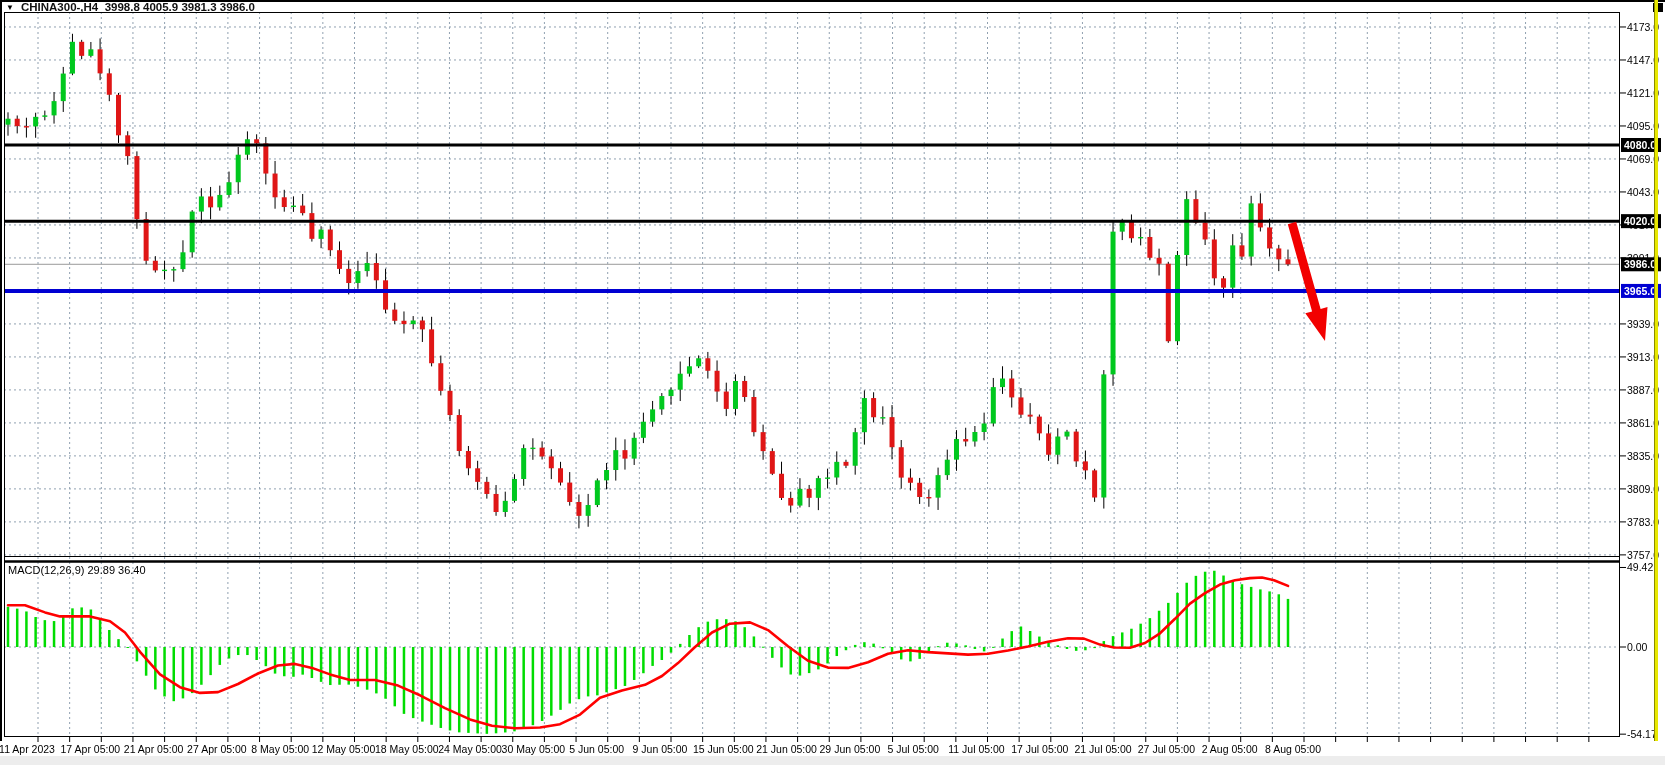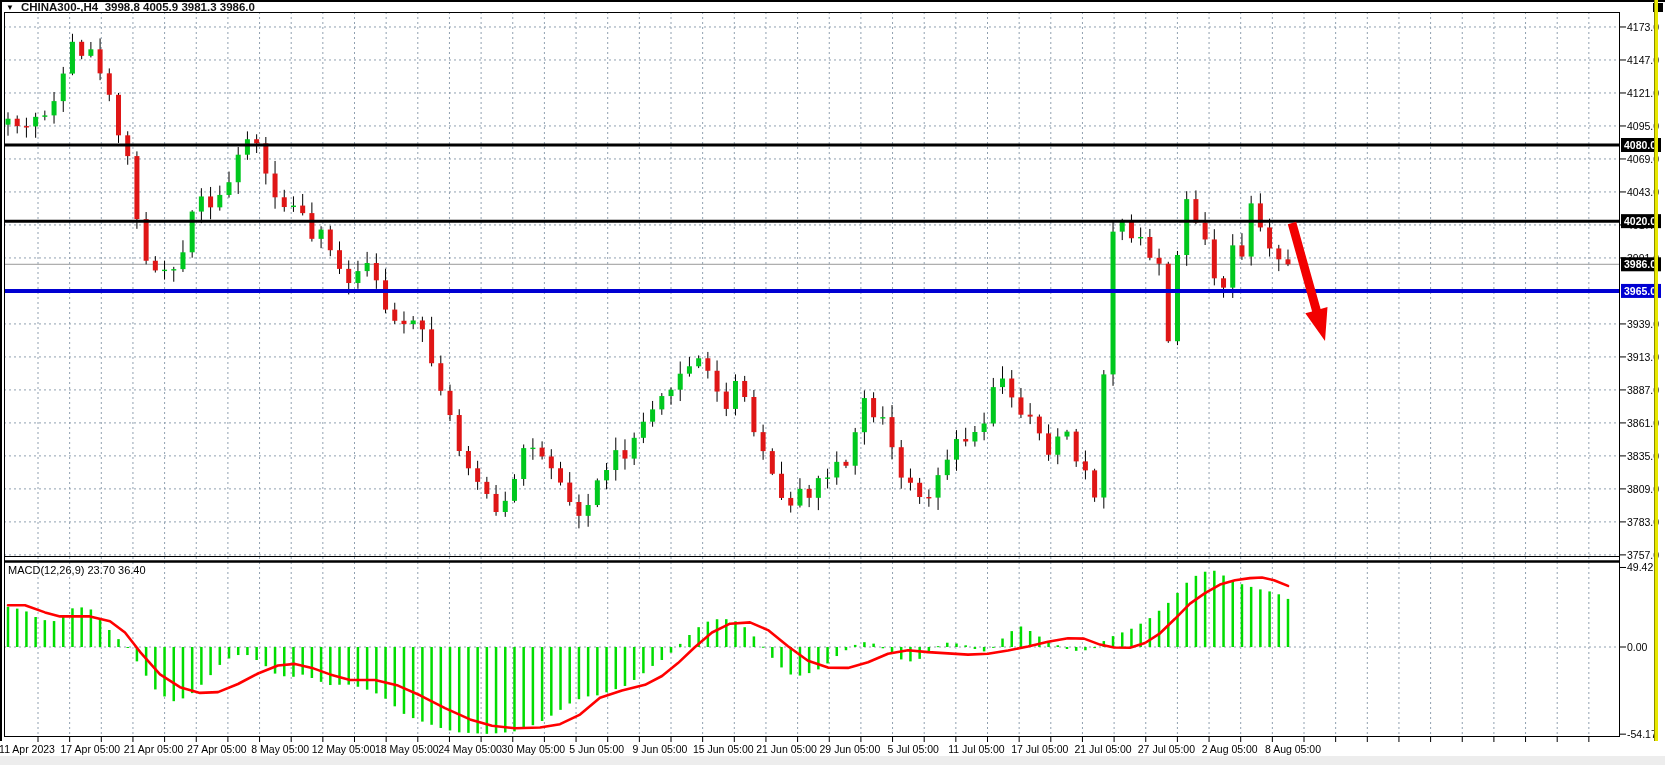--- a/index.html
+++ b/index.html
@@ -16,21 +16,21 @@
   .boxt{font-size:10.5px;fill:#fff;font-weight:600;}
 </style>
 </head>
 <body>
 
 <div id="app">
   <div class="chart-title">
     <span class="tri">▼</span><span>CHINA300-,H4</span>&nbsp;&nbsp;<span>3998.8 4005.9 3981.3 3986.0</span>
   </div>
   <div class="macd-label">
-    <span>MACD(12,26,9)</span>&nbsp;<span>23.70 36.40</span>
+    <span>MACD(12,26,9)</span>&nbsp;<span>29.89 36.40</span>
   </div>
   <svg id="cv" width="1665" height="765" viewBox="0 0 1665 765">
       <rect x="0" y="0" width="1665" height="765" fill="#ffffff"></rect>
       <rect x="0" y="756" width="1665" height="9" fill="#ededed"></rect>
       <g stroke="#90a0b0" stroke-width="1" stroke-dasharray="2 3">
         <line x1="38" y1="12" x2="38" y2="737"></line>
         <line x1="69.65" y1="12" x2="69.65" y2="737"></line>
         <line x1="101.30000000000001" y1="12" x2="101.30000000000001" y2="737"></line>
         <line x1="132.95000000000002" y1="12" x2="132.95000000000002" y2="737"></line>
         <line x1="164.60000000000002" y1="12" x2="164.60000000000002" y2="737"></line>

